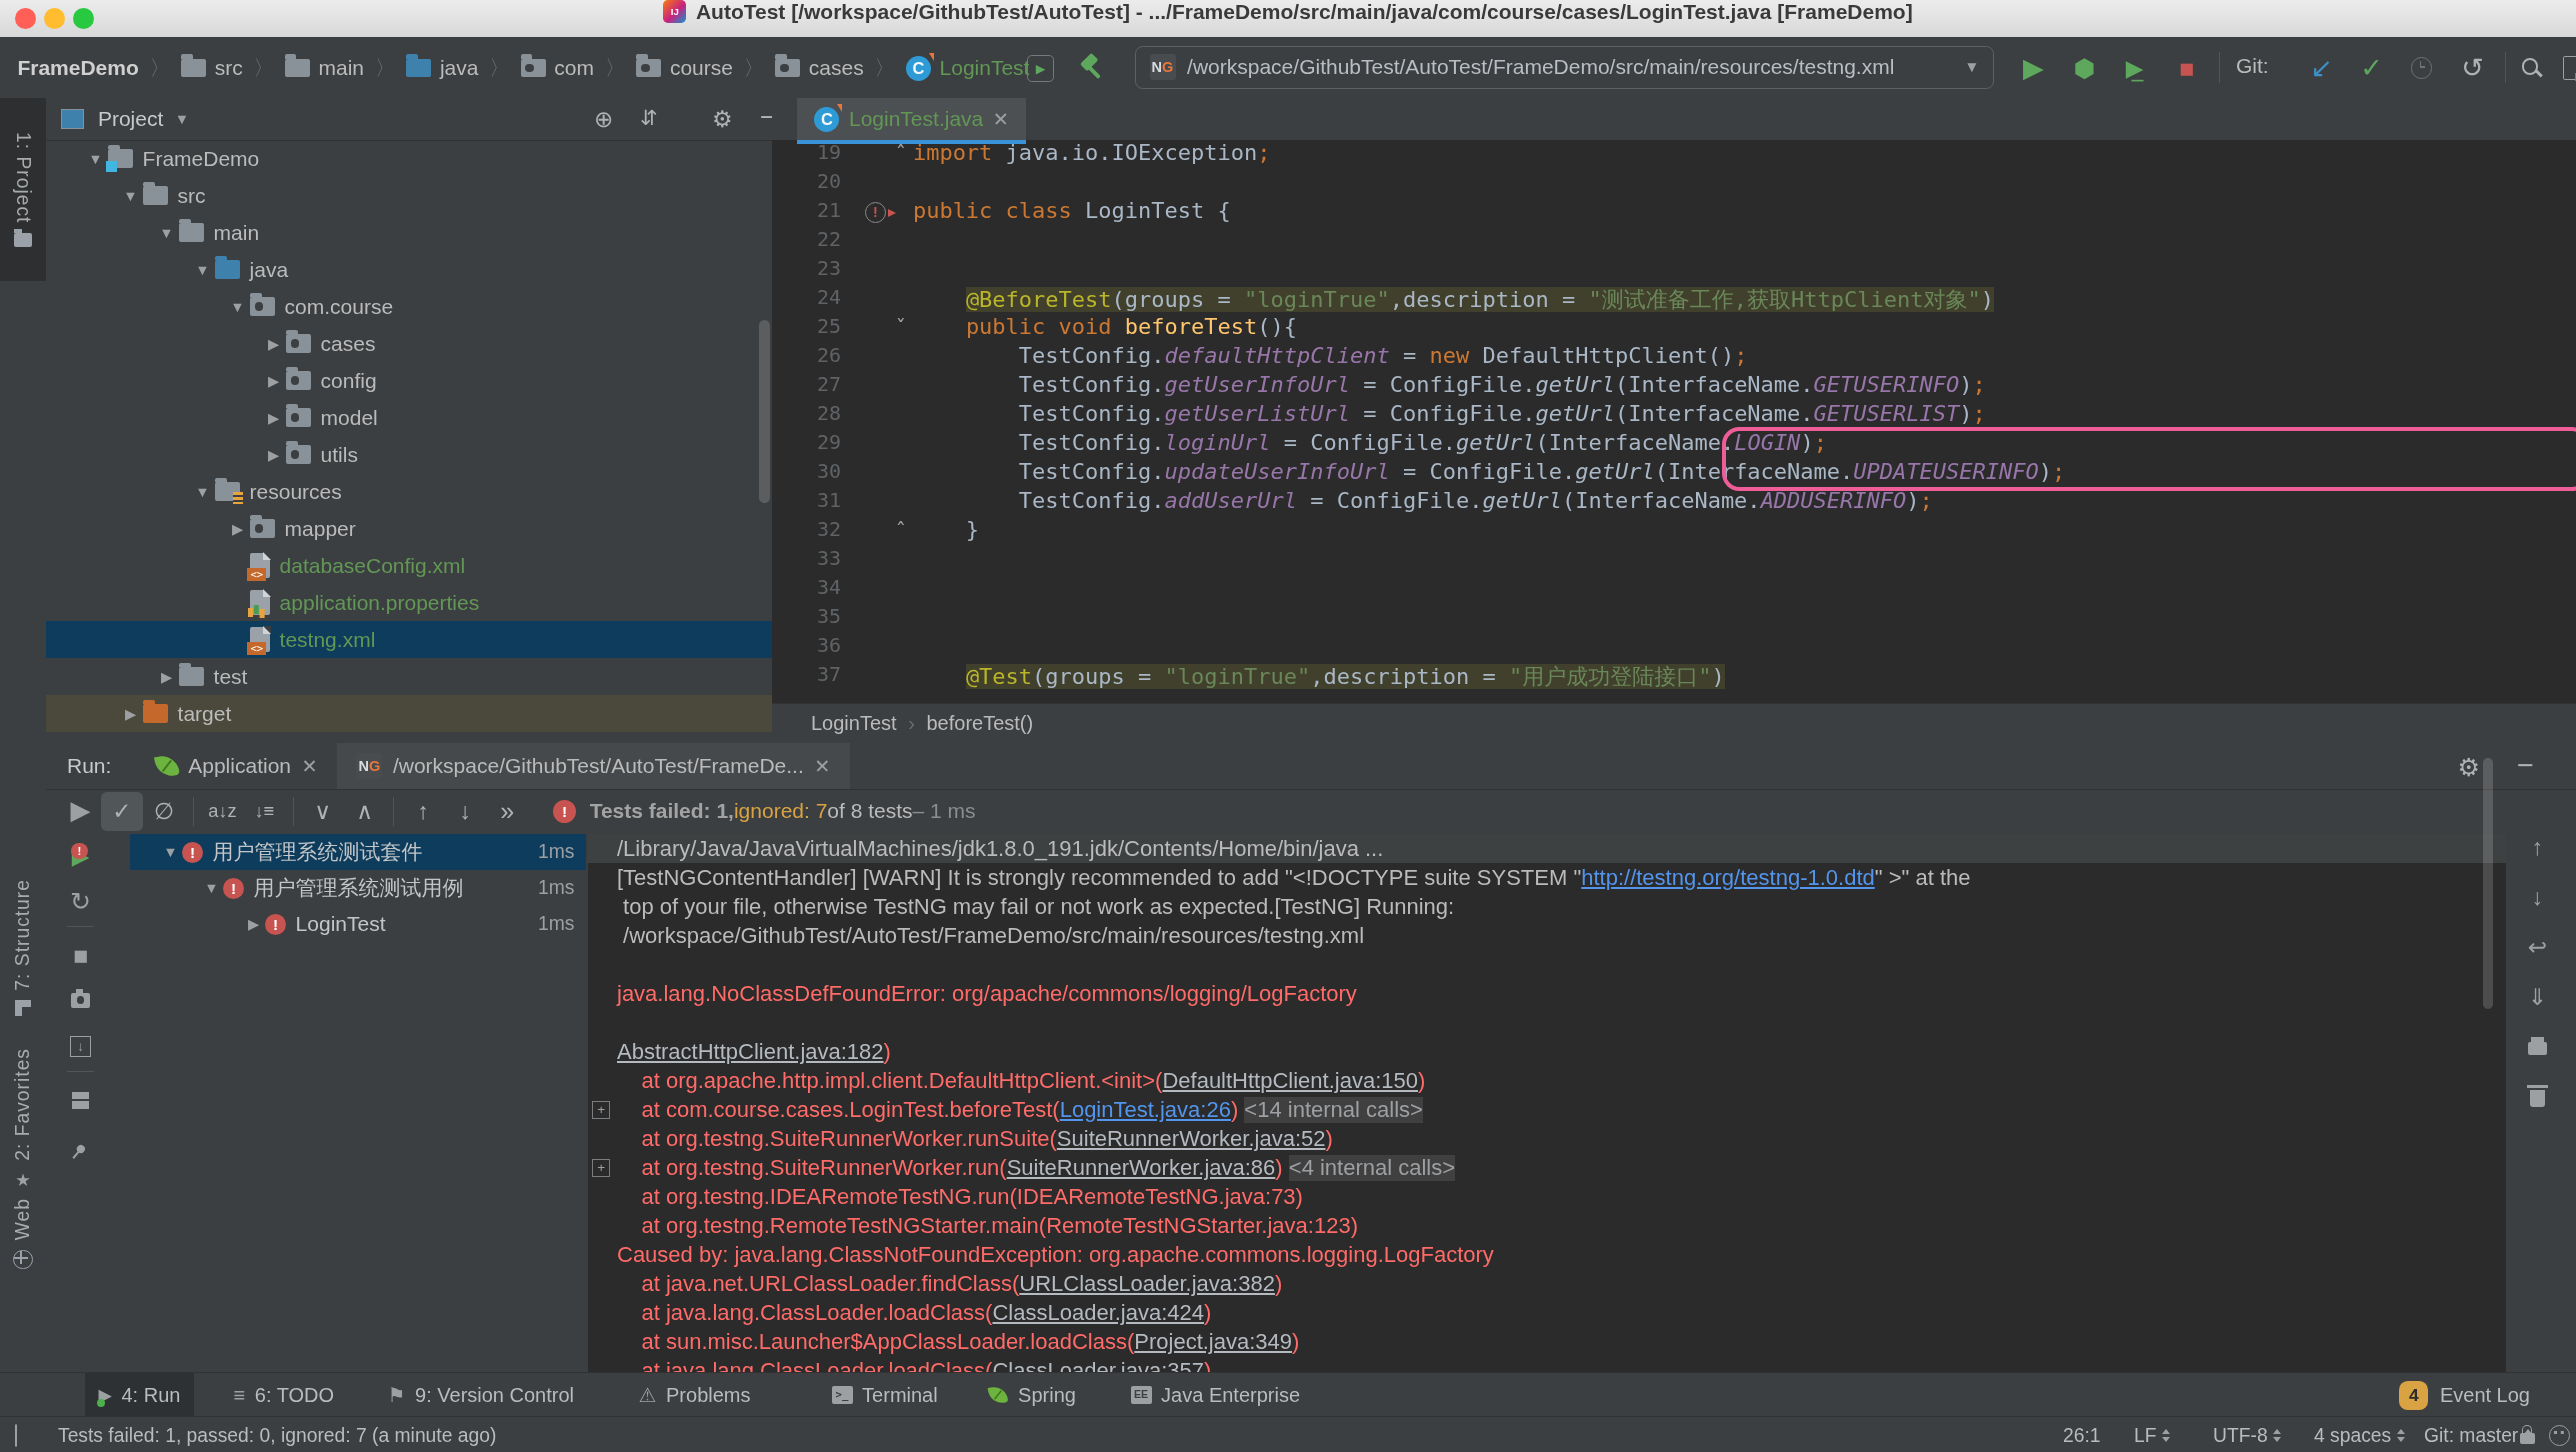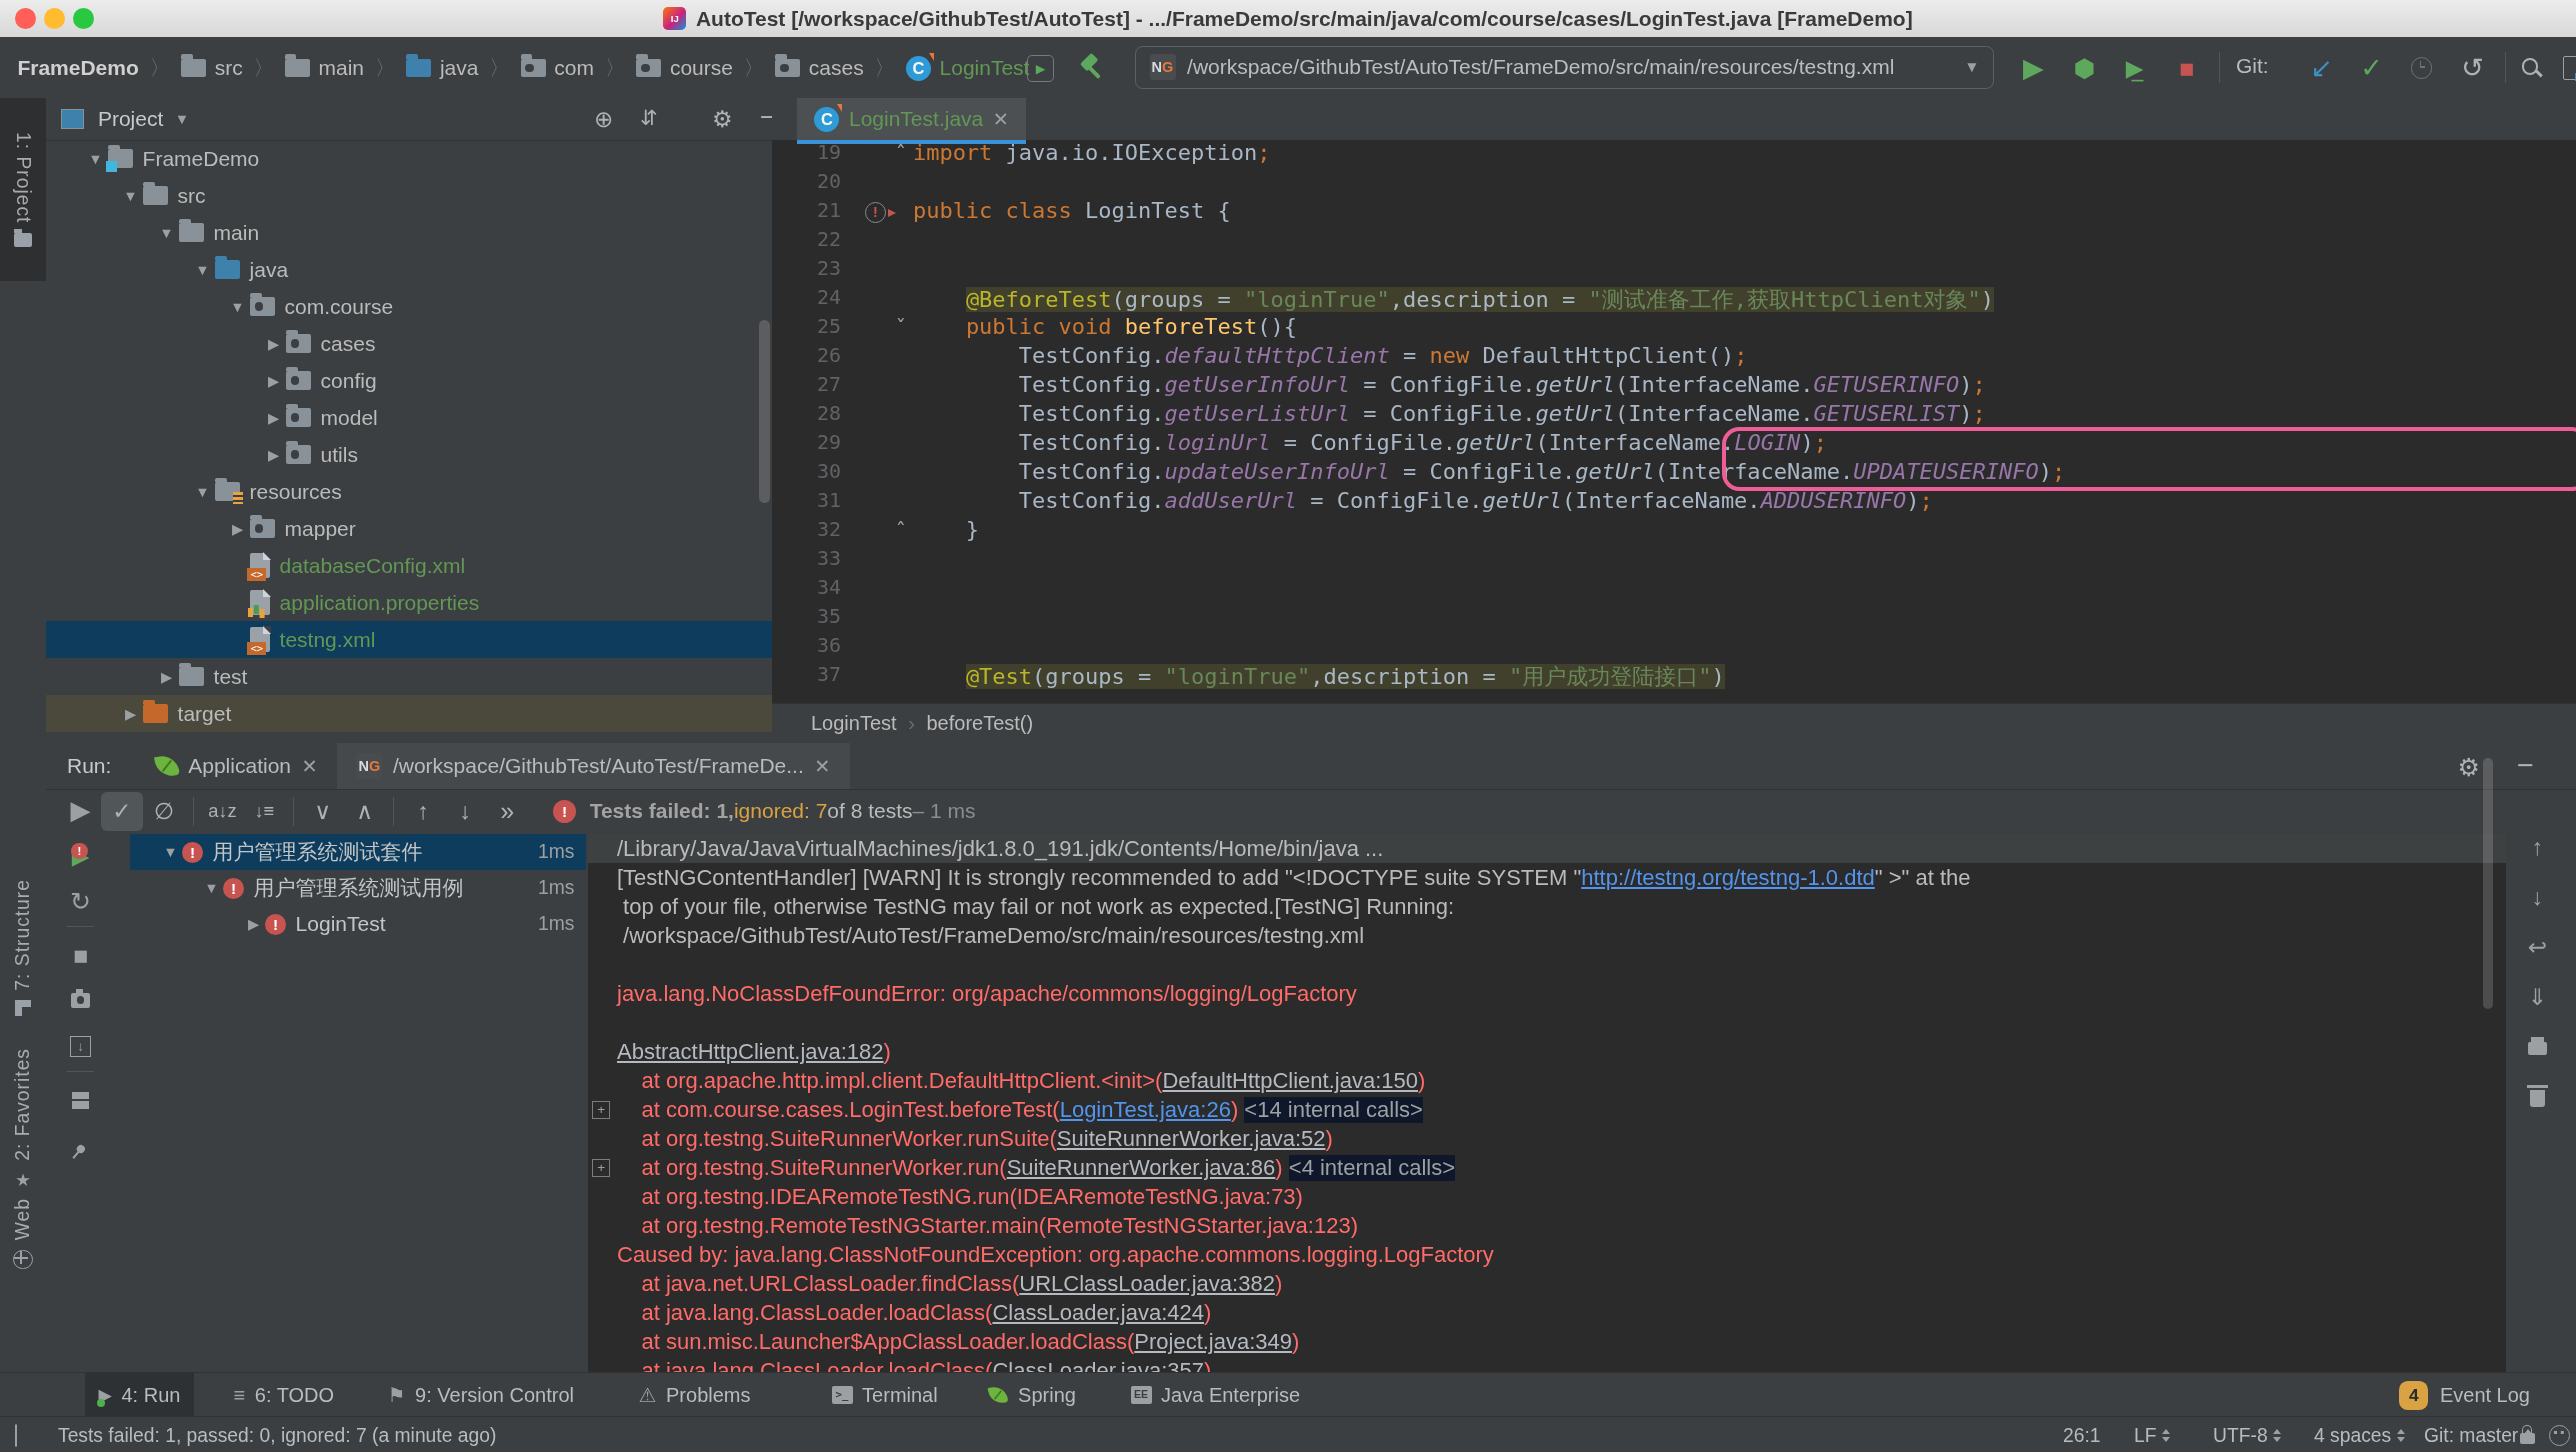--- a/index.html
+++ b/index.html
@@ -3,21 +3,21 @@
 <meta charset="utf-8">
 <style>
   html,body{margin:0;padding:0;background:#26282a;}
   #app{position:relative;width:2576px;height:1453px;background:#3c3f41;overflow:hidden;
        font-family:"Liberation Sans",sans-serif;color:#bbbbbb;-webkit-font-smoothing:antialiased;}
   .abs{position:absolute;}
   
   #titlebar{left:0;top:0;width:2576px;height:37px;background:linear-gradient(#ececec,#d8d8d8);
             border-bottom:1px solid #b6b6b6;color:#3a3a3a;font-size:21px;}
   .tl{position:absolute;top:7.7px;width:21px;height:21px;border-radius:50%;}
-  #title-text{position:absolute;left:0;right:0;top:0;height:37px;display:flex;align-items:center;justify-content:center;gap:9.6px;font-weight:bold;}
+  #title-text{position:absolute;left:0;right:0;top:0;height:37px;display:flex;align-items:flex-start;justify-content:center;gap:9.6px;font-weight:bold;}
   .ij-logo{display:inline-block;width:23px;height:23px;border-radius:4.8px;
            background:linear-gradient(135deg,#f97a12,#c8227e 55%,#0b98d6);color:#fff;font-size:9.6px;font-weight:bold;
            text-align:center;line-height:23px;}
   
   #toolbar{left:0;top:37px;width:2576px;height:62px;background:#3c3f41;border-bottom:1px solid #2c2e30;}
   #nav-breadcrumbs{position:absolute;left:17.4px;top:0;height:62px;display:flex;align-items:center;}
   .bc-item{display:inline-flex;align-items:center;gap:8.7px;font-size:21px;color:#bbbbbb;cursor:default;}
   .bc-item.first{font-weight:bold;color:#d0d0d0;}
   .bc-sep{color:#6a6e70;margin:0 10.6px;font-size:21px;}
   
@@ -143,21 +143,21 @@
   .ttrow .arrow{width:23px;text-align:center;color:#9da0a3;font-size:14.5px;flex:none;}
   .ttrow .lbl{margin-left:9.6px;}
   .ttrow .time{position:absolute;right:11.6px;color:#9da0a3;font-size:19.3px;}
   
   #console{position:absolute;left:542px;top:91px;width:1918px;height:538px;background:#2b2b2b;overflow:hidden;}
   .crow{position:relative;height:29px;display:flex;align-items:center;font-family:Liberation Sans, sans-serif;font-size:22px;white-space:pre;padding-left:29px;}
   .crow.cmd{background:#3e4142;}
   .co{color:#bbbbbb;}.ce{color:#ff6b68;}
   .cL{color:#5394ec;text-decoration:underline;}
   .cG{color:#b4bac0;text-decoration:underline;}
-  .chip{color:#9da0a3;background:#0f172a;}
+  .chip{color:#9da0a3;background:#404040;}
   .cfold{position:absolute;left:3.9px;top:5.8px;width:16.4px;height:16.4px;border:1px solid #7a7e80;color:#9da0a3;font-size:13.5px;line-height:15.4px;text-align:center;}
   #con-scroll{position:absolute;left:2437px;top:15.4px;width:9.6px;height:251px;background:rgba(255,255,255,.16);border-radius:4.8px;}
   
   .cicon{position:absolute;left:2472px;width:39px;height:39px;display:flex;align-items:center;justify-content:center;font-size:23px;color:#9da0a3;}
   .print-ic{width:19.3px;height:13.5px;background:#9da0a3;position:relative;border-radius:1.9px;}
   .print-ic::before{content:'';position:absolute;left:2.9px;top:-4.8px;width:13.5px;height:4.8px;background:#9da0a3;}
   .trash-ic{width:15.4px;height:17.4px;background:#9da0a3;border-radius:0 0 2.9px 2.9px;position:relative;}
   .trash-ic::before{content:'';position:absolute;left:-2.9px;top:-4.8px;width:21px;height:2.9px;background:#9da0a3;}
   
   #bottom-bar{left:0;top:1372px;width:2576px;height:44px;background:#3c3f41;border-top:1px solid #323232;}

